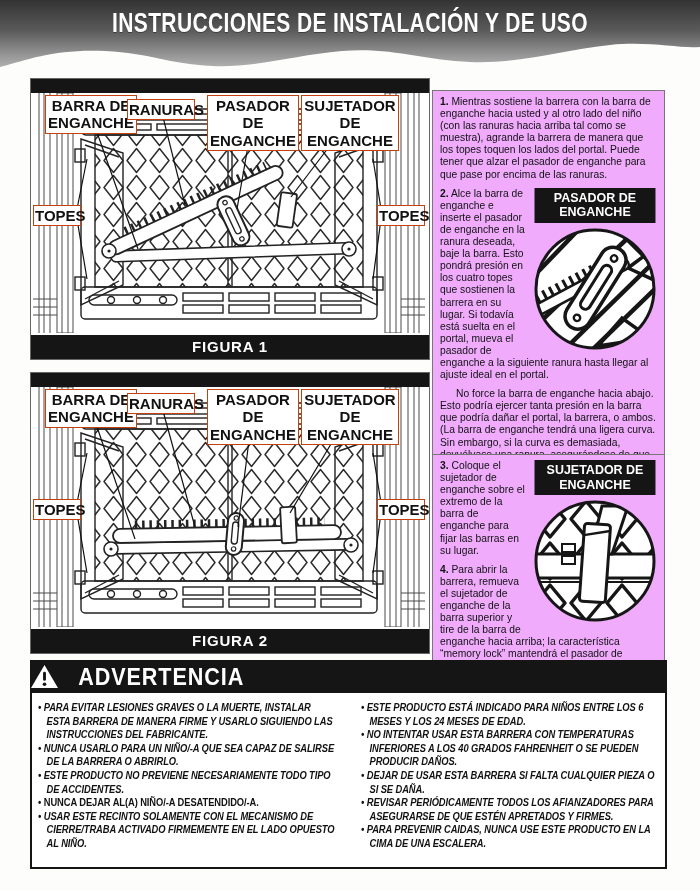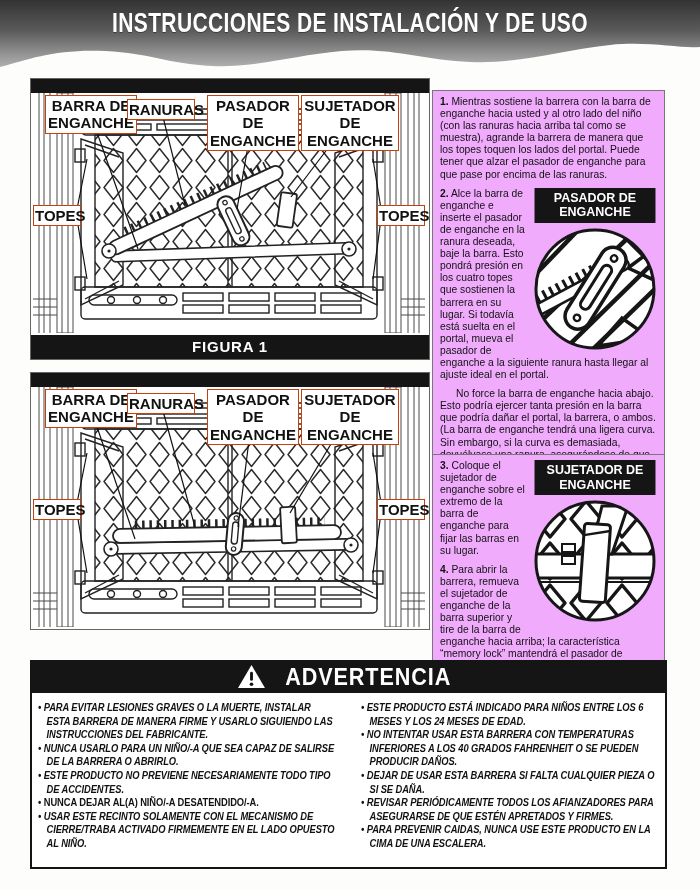--- a/index.html
+++ b/index.html
@@ -35,21 +35,21 @@
   .instr p{margin:0 0 7px 0;}
   .instr p.note{text-indent:16px;margin-bottom:8px;}
   .stepnum{font-weight:bold;}
   .callout{float:right;width:126px;margin:0 0 4px 6px;text-align:center;}
   .callout-label{background:#151515;color:#fff;font-weight:bold;font-size:13px;
        line-height:14.5px;padding:3px 2px;transform:scaleX(.96);transform-origin:50% 0;}
   .callout svg{display:block;margin:3px auto 0 auto;}
 
   
   .warn-bar{position:absolute;left:30px;top:660px;width:637px;height:33px;background:#151515;
-       display:flex;align-items:center;justify-content:center;gap:10px;}
+       display:flex;align-items:center;gap:10px;}
   .warn-title{color:#fff;font-weight:bold;font-size:24px;letter-spacing:1px;
        transform:scaleX(.9);transform-origin:50% 50%;}
   .warn-box{position:absolute;left:30px;top:693px;width:637px;height:176px;
        border:2px solid #151515;border-top:none;background:#fff;box-sizing:border-box;
        display:flex;gap:25px;padding:8px 6px;}
   .wcol{flex:1;overflow:hidden;}
   .wcol-inner{transform:scaleX(.85);transform-origin:0 0;width:117.5%;}
   .wcol ul{margin:0;padding:0;list-style:none;font-weight:bold;font-style:italic;
        font-size:11px;line-height:13.6px;letter-spacing:-.1px;}
   .wcol li{padding-left:10px;text-indent:-10px;}
@@ -287,20 +287,21 @@
             <line x1="348" y1="126" x2="340" y2="186"></line>
         </g>
       </svg>
       <div class="plabel" style="left:14px;top:2px;width:88px">BARRA DE ENGANCHE</div>
       <div class="plabel" style="left:96px;top:6px;width:64px">RANURAS</div>
       <div class="plabel" style="left:176px;top:2px;width:88px">PASADOR DE ENGANCHE</div>
       <div class="plabel" style="left:270px;top:2px;width:94px">SUJETADOR DE ENGANCHE</div>
       <div class="plabel" style="left:2px;top:112px;width:44px">TOPES</div>
       <div class="plabel" style="left:346px;top:112px;width:44px">TOPES</div>
     </div>
+    <div class="fig-caption">FIGURA 2</div>
   </section>
 
   <aside class="instr">
     <div class="instr-sec sec-a">
       <p><span class="stepnum">1.</span> <span>Mientras sostiene la barrera con la barra de enganche hacia usted y al otro lado del niño (con las ranuras hacia arriba tal como se muestra), agrande la barrera de manera que los topes toquen los lados del portal. Puede tener que alzar el pasador de enganche para que pase por encima de las ranuras.</span></p>
       <div class="callout">
         <div class="callout-label">PASADOR DE ENGANCHE</div>
         <svg width="126" height="126" viewBox="0 0 126 126">
           <defs>
               <clipPath id="pc1">

